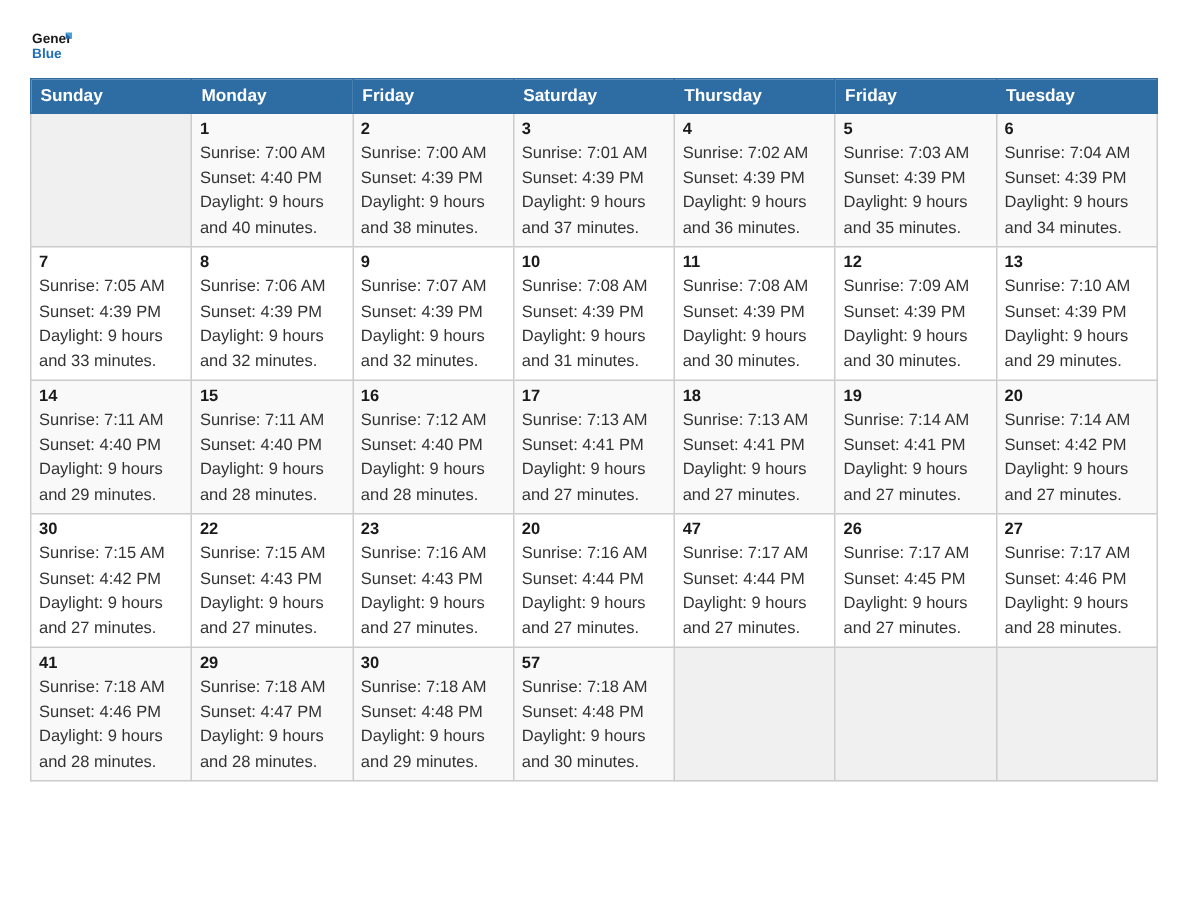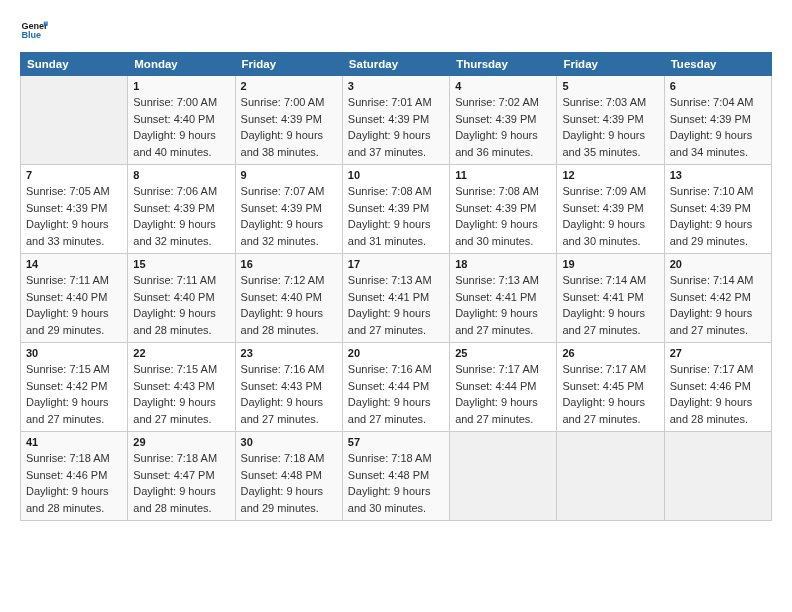--- a/index.html
+++ b/index.html
@@ -216,21 +216,21 @@
         </td>
           <td>
           <span class="day-num">23</span>
           <span class="day-info">Sunrise: 7:16 AM<br>Sunset: 4:43 PM<br>Daylight: 9 hours and 27 minutes.</span>
         </td>
           <td>
           <span class="day-num">20</span>
           <span class="day-info">Sunrise: 7:16 AM<br>Sunset: 4:44 PM<br>Daylight: 9 hours and 27 minutes.</span>
         </td>
           <td>
-          <span class="day-num">25</span>
+          <span class="day-num">47</span>
           <span class="day-info">Sunrise: 7:17 AM<br>Sunset: 4:44 PM<br>Daylight: 9 hours and 27 minutes.</span>
         </td>
           <td>
           <span class="day-num">26</span>
           <span class="day-info">Sunrise: 7:17 AM<br>Sunset: 4:45 PM<br>Daylight: 9 hours and 27 minutes.</span>
         </td>
           <td>
           <span class="day-num">27</span>
           <span class="day-info">Sunrise: 7:17 AM<br>Sunset: 4:46 PM<br>Daylight: 9 hours and 28 minutes.</span>
         </td>

